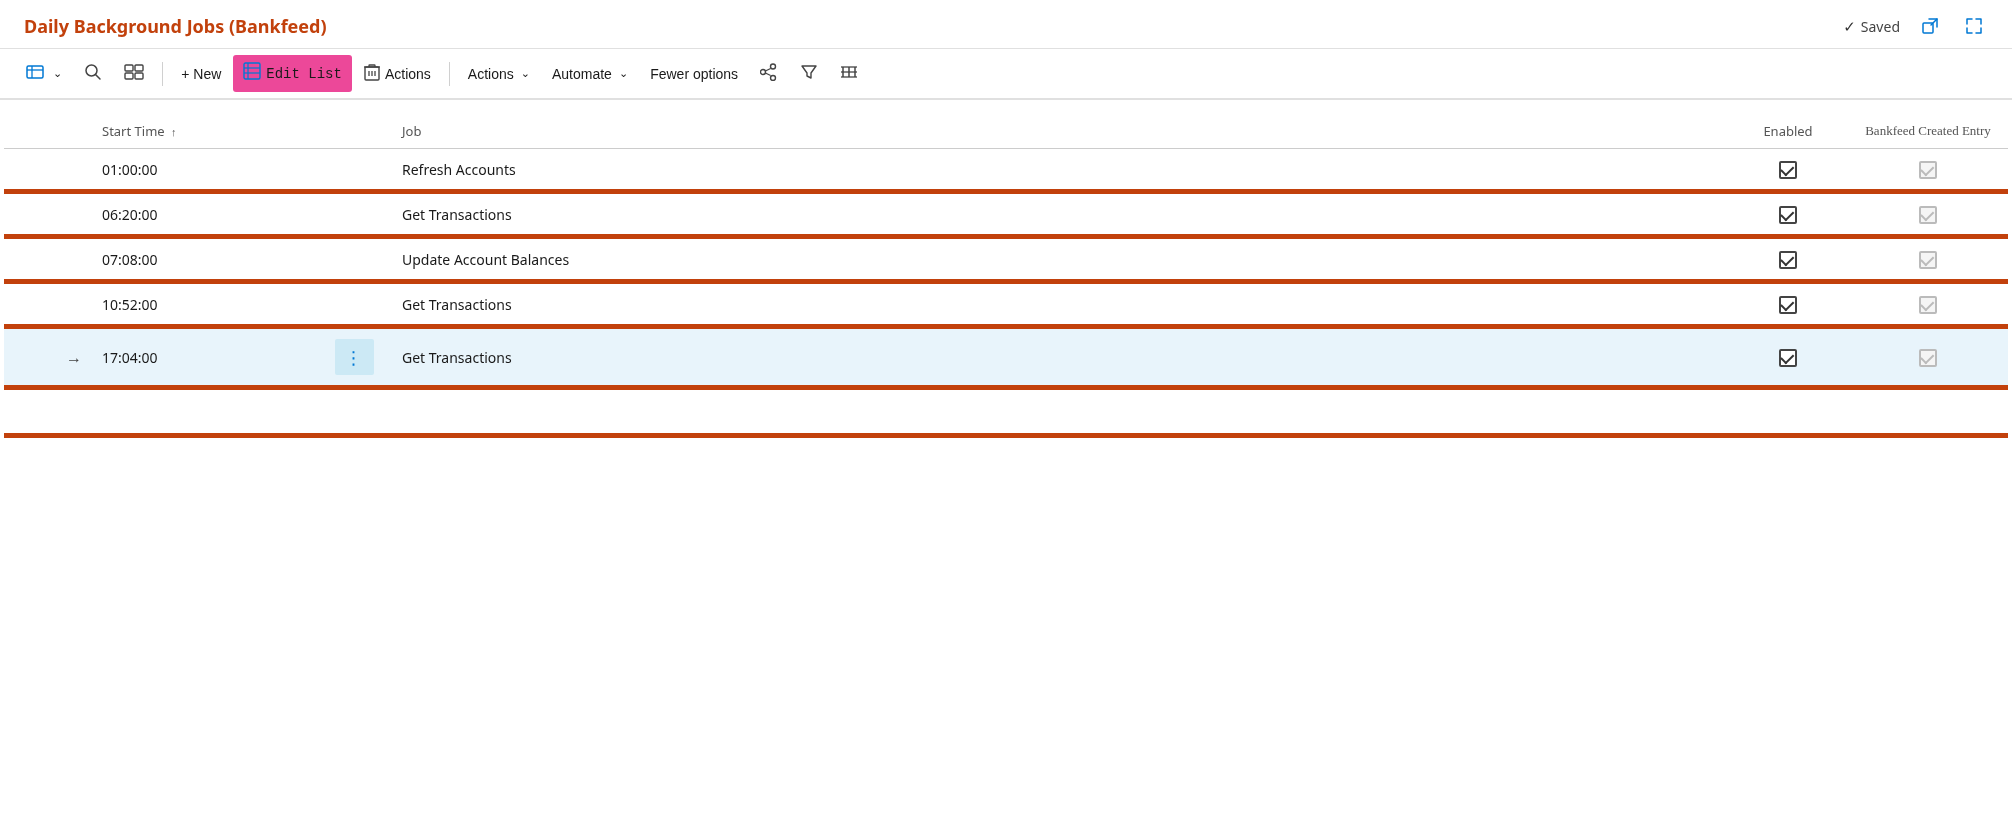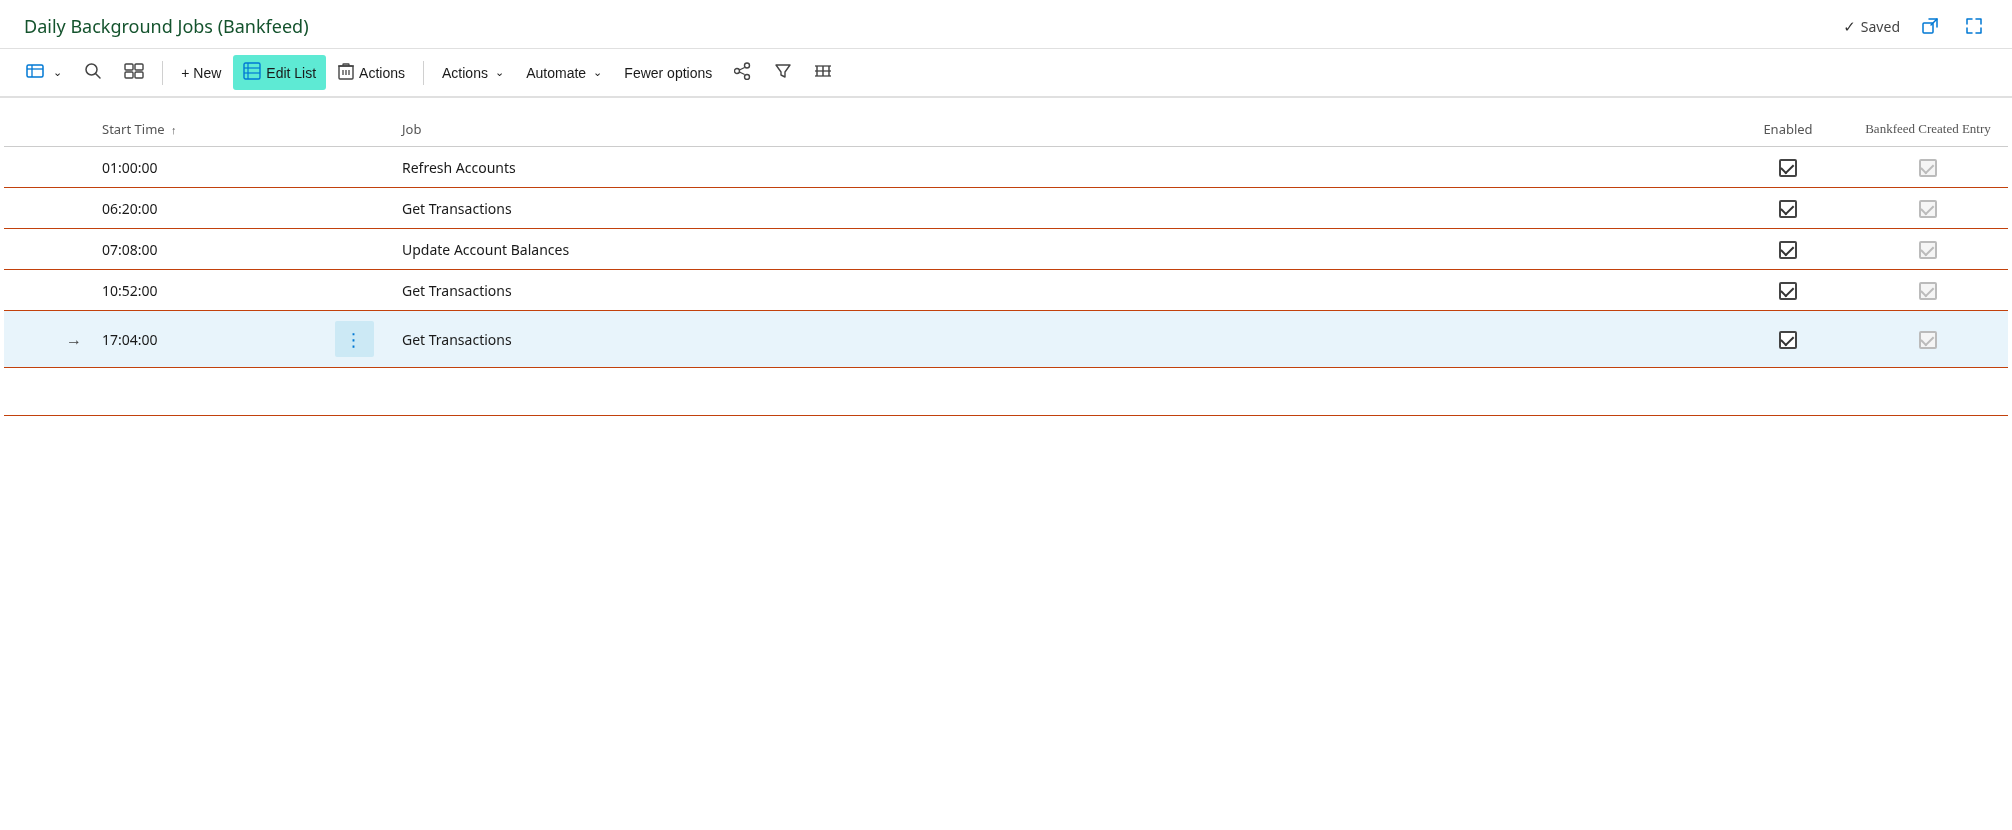--- a/index.html
+++ b/index.html
@@ -21,22 +21,22 @@
     .title-bar {
       display: flex;
       align-items: center;
       justify-content: space-between;
       padding: 14px 24px 10px 24px;
       border-bottom: 1px solid #e0e0e0;
     }
 
     .title-text {
       font-size: 18px;
-      font-weight: 400;
-      color: #14532d;
+      font-weight: 700;
+      color: #c2410c;
     }
 
     .title-actions {
       display: flex;
       align-items: center;
       gap: 16px;
       color: #555;
     }
 
     .saved-label {
@@ -81,22 +81,23 @@
       background: none;
       border: none;
       cursor: pointer;
       color: #1a1a1a;
       font-size: 14px;
       border-radius: 3px;
       white-space: nowrap;
     }
 
     .toolbar-btn.active, .toolbar-btn.edit-list {
-      background: #5eead4;
+      background: #ec4899;
       font-weight: 500;
+      font-family: Liberation Mono, monospace;
     }
 
     .toolbar-separator {
       width: 1px;
       height: 24px;
       background: #d0d0d0;
       margin: 0 6px;
     }
 
     .toolbar-icon {
@@ -166,21 +167,21 @@
       line-height: 1.3;
       font-family: Liberation Serif, serif;
     }
 
     .sort-icon {
       font-size: 11px;
       margin-left: 3px;
     }
 
     tbody tr {
-      border-bottom: 1px solid #c2410c;
+      border-bottom: 5px solid #c2410c;
     }
 
     tbody tr.selected-row td {
       background: #e8f4fb;
     }
 
     tbody td {
       padding: 10px 8px;
       font-size: 14px;
       color: #1a1a1a;

